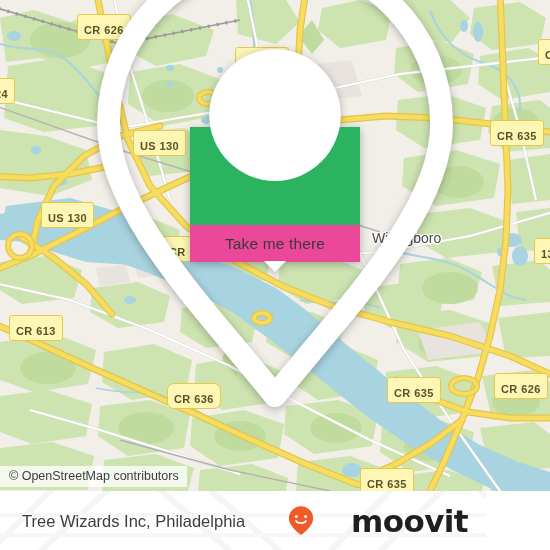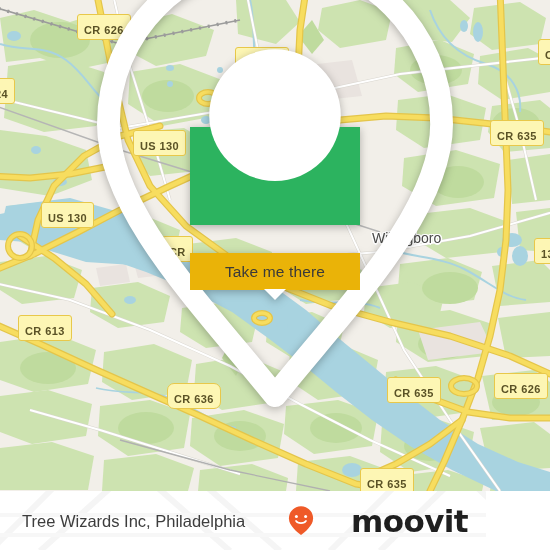--- a/index.html
+++ b/index.html
@@ -59,24 +59,23 @@
     width:170px;
     filter:drop-shadow(0 2px 4px rgba(0,0,0,.28));
   }
   .popup-top{
     height:98px;
     background:#2cb35f;
     display:flex;align-items:center;justify-content:center;
   }
   .popup-bottom{
     height:37px;
-    background:#eab308;
+    background:#ec4899;
     display:flex;align-items:center;justify-content:center;
     position:relative;
-    margin-top:28px;
   }
   .popup-label{
     color:#3a3a3a;
     font-size:15.5px;
     letter-spacing:.15px;
     font-family:"Liberation Sans",sans-serif;
   }
   .popup-tail{
     position:absolute;
     left:50%;bottom:-10px;margin-left:-11px;
@@ -331,21 +330,21 @@
       </g>
     </svg>
 
     <div class="place-label" style="left:372px;top:230px;">Willingboro</div>
 
     <div class="shield" style="left:77px;top:14px;">CR 626</div>
     <div class="shield" style="left:235px;top:47px;">CR 629</div>
     <div class="shield" style="left:490px;top:120px;">CR 635</div>
     <div class="shield" style="left:133px;top:130px;">US 130</div>
     <div class="shield" style="left:41px;top:202px;">US 130</div>
-    <div class="shield" style="left:18px;top:315px;">CR 613</div>
+    <div class="shield" style="left:9px;top:315px;">CR 613</div>
     <div class="shield" style="left:167px;top:383px;border-radius:7px;">CR 636</div>
     <div class="shield" style="left:387px;top:377px;">CR 635</div>
     <div class="shield" style="left:494px;top:373px;">CR 626</div>
     <div class="shield" style="left:360px;top:468px;">CR 635</div>
     <div class="shield" style="left:-12px;top:78px;">24</div>
     <div class="shield" style="left:162px;top:236px;">CR</div>
     <div class="shield" style="left:538px;top:39px;">C</div>
     <div class="shield" style="left:534px;top:238px;">13</div>
 
     <div class="popup">
@@ -356,20 +355,21 @@
             <circle cx="22" cy="21" r="7.5" fill="#ffffff"></circle>
           </svg>
         </span>
       </div>
       <div class="popup-bottom">
         <span class="popup-label">Take me there</span>
         <span class="popup-tail"></span>
       </div>
     </div>
 
+    <div class="attribution">© OpenStreetMap contributors</div>
   </div>
 
   <div class="footer">
     <svg class="footer-watermark" viewBox="0 0 550 59" xmlns="http://www.w3.org/2000/svg">
       <g stroke="#ededed" stroke-width="6" fill="none">
         <path d="M-10 60 L60 -10"></path>
         <path d="M40 60 L118 -10"></path>
         <path d="M150 -10 L230 60"></path>
         <path d="M200 -10 L280 60"></path>
         <path d="M330 60 L400 -10"></path>

